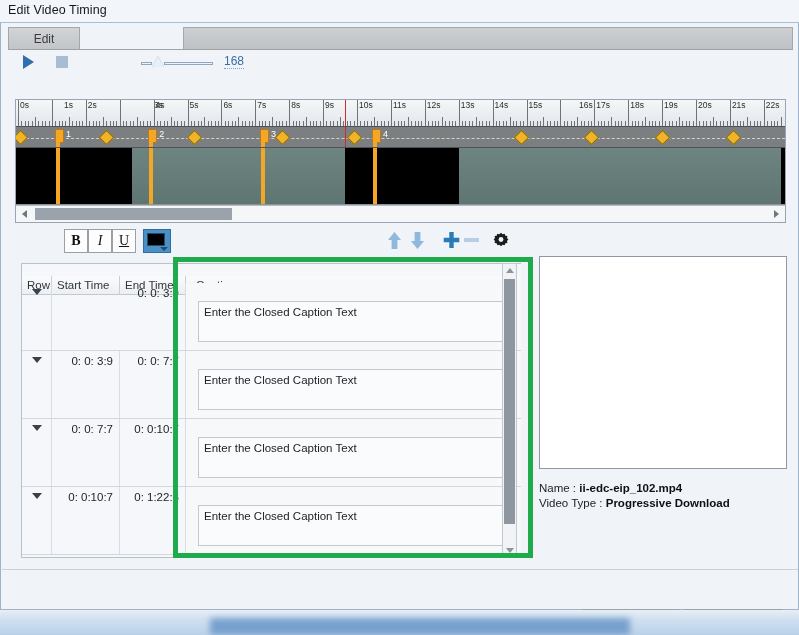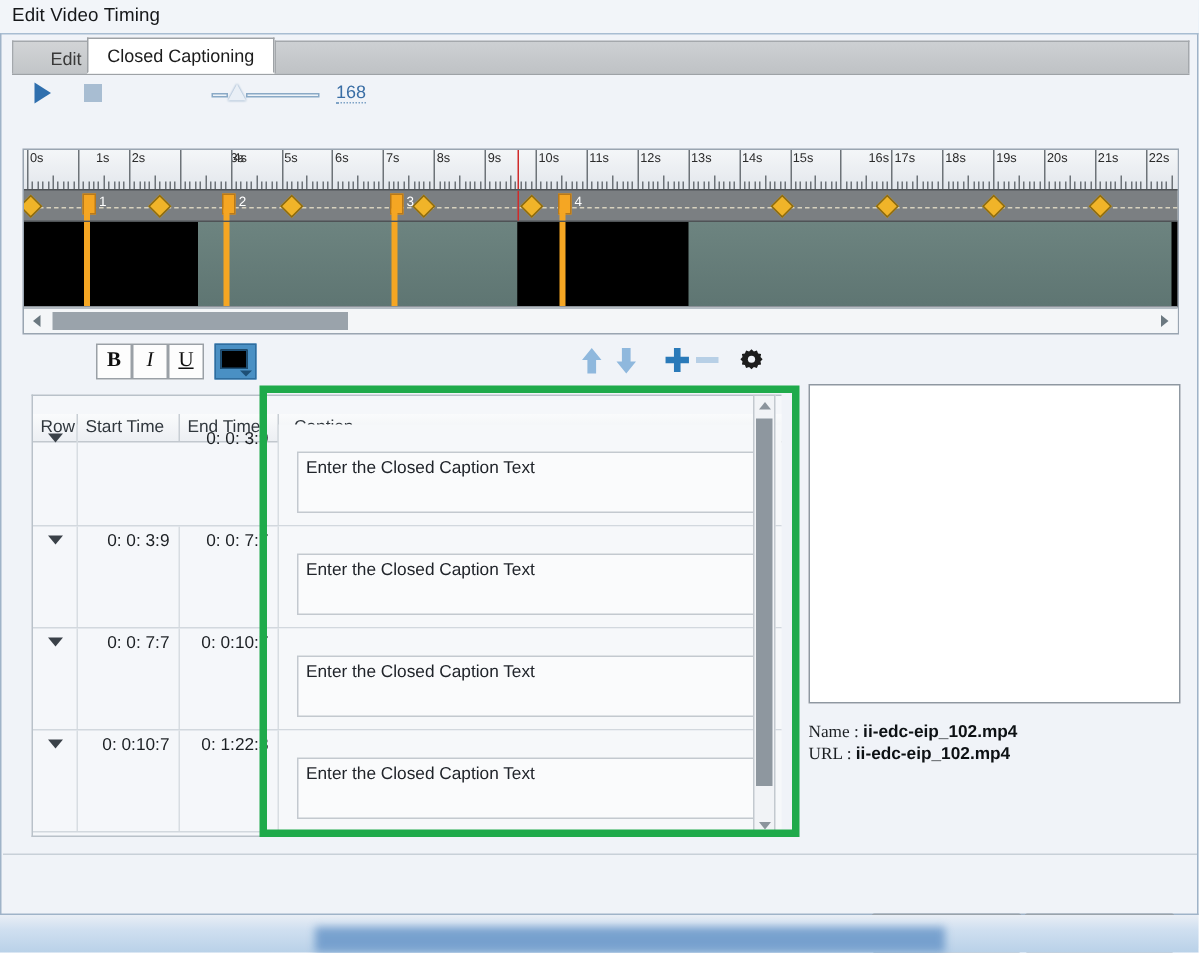--- a/index.html
+++ b/index.html
@@ -307,21 +307,21 @@
   
   #preview {
     position: absolute; left: 538px; top: 233px; width: 248px; height: 213px;
     background: #ffffff; border: 1px solid #8f98a1;
   }
   #info-panel {
     position: absolute; left: 538px; top: 458px; width: 248px; height: 58px;
     font-size: 11.5px; color: #1b1f23; line-height: 14.5px;
   }
   .info-line { display: block; }
-  .info-label { color: #1b1f23; font-family: Liberation Serif, serif; }
+  .info-label { color: #1b1f23; }
   .info-value { font-weight: bold; color: #0d1114; }
 
   
   #footer-sep {
     position: absolute; left: 1px; top: 546px; width: 796px; height: 1px;
     background: #c8d0d8;
   }
   #help-link {
     position: absolute; left: 22px; top: 587px;
     font-size: 11.5px; color: #3a6ea5; cursor: pointer;
@@ -356,21 +356,20 @@
 <div id="dialog">
 
   <div id="titlebar">
     <div id="title-text">Edit Video Timing</div>
   </div>
 
   <div id="dialog-body">
 
     <div id="tabbar">
       <div class="tab" id="tab-edit">Edit</div>
-      <div class="tab active" id="tab-cc">Closed Captioning</div>
       <div id="tab-filler"></div>
       <div id="tab-underline"></div>
     </div>
 
     <div id="playrow">
       <div id="play-btn"></div>
       <div id="stop-btn"></div>
       <div id="volume-slider">
         <div id="vol-track-left" style="width: 11px;"></div>
         <div id="vol-track-right" style="left: 23px; width: 49px;"></div>
@@ -772,21 +771,21 @@
     </div>
 
     <div id="green-box"></div>
 
     <div id="preview"></div>
     <div id="info-panel">
       <span class="info-line">
         <span class="info-label">Name : </span><span class="info-value">ii-edc-eip_102.mp4</span>
       </span>
       <span class="info-line">
-        <span class="info-label">URL : </span><span class="info-value">ii-edc-eip_102.mp4</span>
+        <span class="info-label">Video Type : </span><span class="info-value">Progressive Download</span>
       </span>
     </div>
 
     <div id="footer-sep"></div>
     <div id="help-link">Help...</div>
     <div class="dlg-btn" id="btn-ok">OK</div>
     <div class="dlg-btn" id="btn-cancel">Cancel</div>
 
   </div>
 </div>

